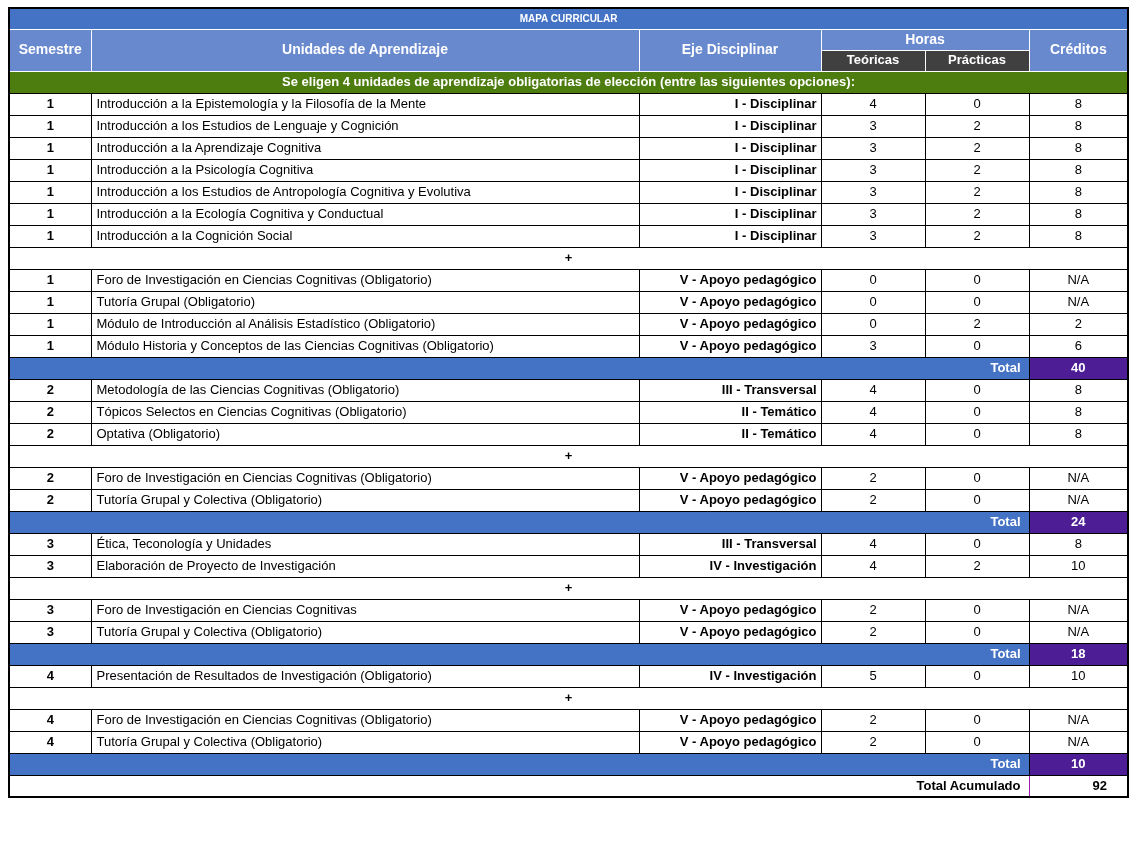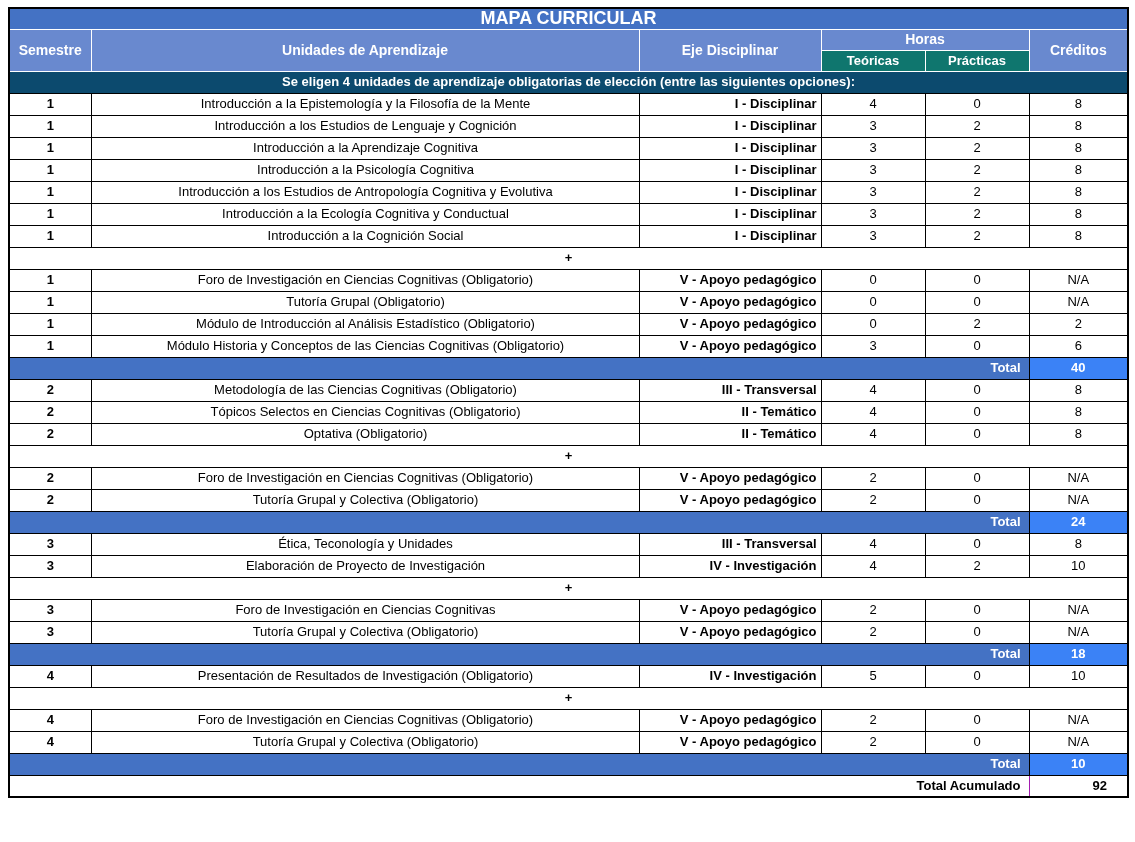--- a/index.html
+++ b/index.html
@@ -28,58 +28,58 @@
     line-height: 1.1;
     vertical-align: middle;
     overflow: hidden;
     white-space: nowrap;
   }
   .title-cell {
     background: #4472C4;
     color: #ffffff;
     font-weight: bold;
     text-align: center;
-    font-size: 18px;
+    font-size: 10px;
     border: 1px solid #ffffff;
     height: 21px;
   }
   .header-cell {
     background: #6989CF;
     color: #ffffff;
     font-weight: bold;
     text-align: center;
     font-size: 14px;
     border: 1px solid #ffffff;
     height: 21px;
   }
   .subheader-cell {
-    background: #0f766e;
+    background: #404040;
     color: #ffffff;
     font-weight: bold;
     text-align: center;
     font-size: 13px;
     border: 1px solid #ffffff;
     height: 21px;
   }
   .note-cell {
-    background: #0c4a6e;
+    background: #4d7c0f;
     color: #ffffff;
     font-weight: bold;
     text-align: center;
     font-size: 13px;
     border: 1px solid #ffffff;
     border-bottom: 1px solid #000000;
   }
   .sem-cell {
     font-weight: bold;
     text-align: center;
     border: 1px solid #000000;
   }
   .unidad-cell {
-    text-align: center;
+    text-align: left;
     border: 1px solid #000000;
     padding-left: 5px;
   }
   .eje-cell {
     font-weight: bold;
     text-align: right;
     border: 1px solid #000000;
   }
   .num-cell {
     text-align: center;
@@ -94,21 +94,21 @@
   .total-label-cell {
     background: #4472C4;
     color: #ffffff;
     font-weight: bold;
     text-align: right;
     border: 1px solid #000000;
     padding-right: 8px;
     margin-top: 32px;
   }
   .total-value-cell {
-    background: #3b82f6;
+    background: #4c1d95;
     color: #ffffff;
     font-weight: bold;
     text-align: center;
     border: 1px solid #000000;
   }
   .grand-label-cell {
     font-weight: bold;
     text-align: right;
     border: 1px solid #a21caf;
     padding-right: 8px;

